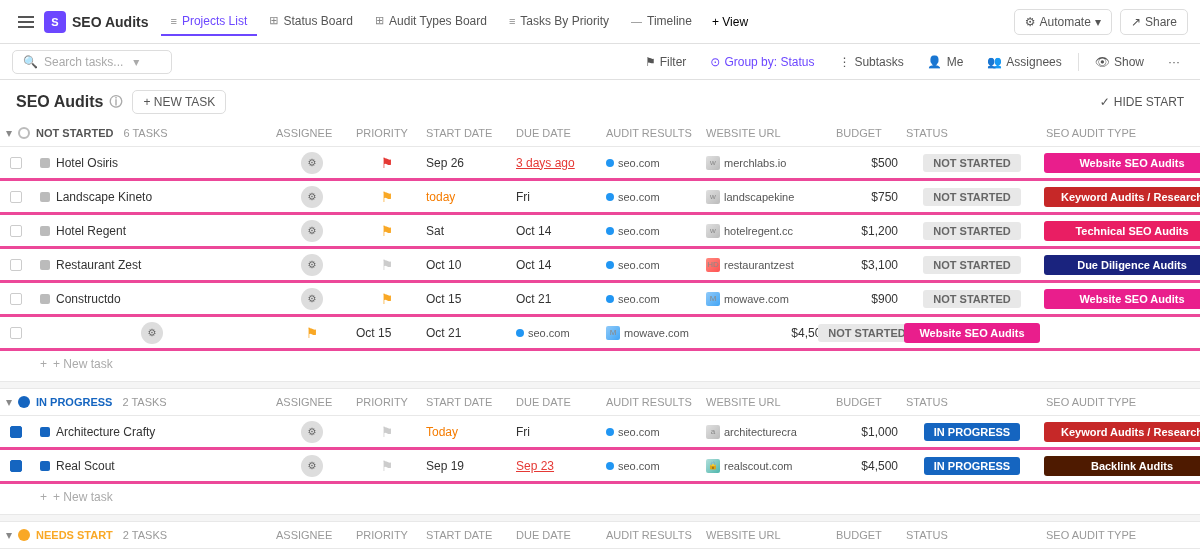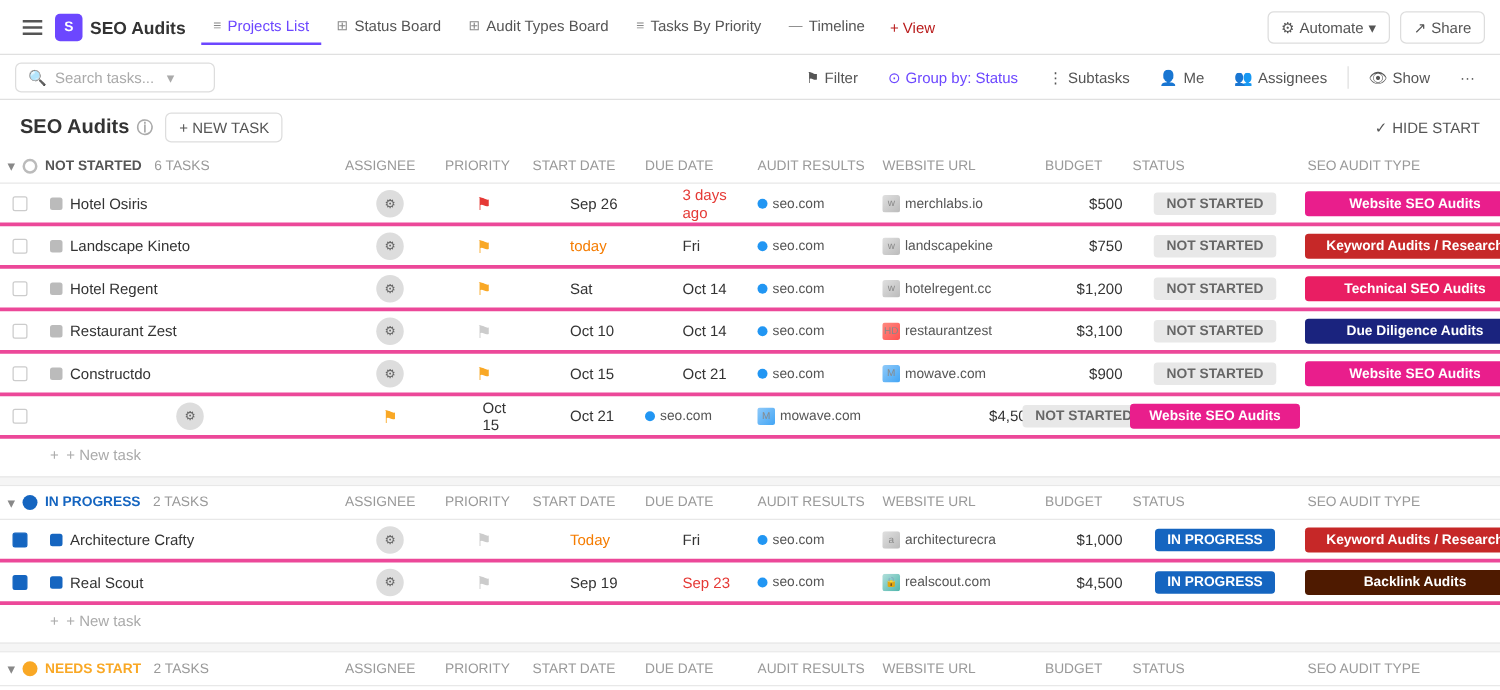--- a/index.html
+++ b/index.html
@@ -44,22 +44,22 @@
     
     .task-row { display: grid; grid-template-columns: 32px 240px 80px 70px 90px 90px 100px 130px 70px 140px 180px; align-items: center; border-bottom: 3px solid #ec4899; min-height: 34px; }
     .task-checkbox { display: flex; align-items: center; justify-content: center; }
     .checkbox-inner { width: 12px; height: 12px; border: 1px solid #ccc; border-radius: 2px; }
     .task-name { display: flex; align-items: center; gap: 6px; padding: 4px 4px 4px 8px; font-size: 12px; color: #333; cursor: pointer; }
     .task-dot { width: 10px; height: 10px; border-radius: 2px; flex-shrink: 0; }
     .assignee-cell { display: flex; align-items: center; justify-content: center; }
     .assignee-avatar { width: 22px; height: 22px; border-radius: 50%; background: #ddd; display: flex; align-items: center; justify-content: center; font-size: 10px; color: #666; }
     .priority-cell { display: flex; align-items: center; justify-content: center; }
     .priority-flag { font-size: 14px; }
-    .date-cell { font-size: 12px; color: #333; padding: 0 4px; margin-left: 30px; }
-    .date-red { color: #e53935; }
+    .date-cell { font-size: 12px; color: #333; padding: 0 4px; }
+    .date-red { color: #e53935; text-decoration: underline; }
     .date-orange { color: #f57c00; }
     .url-cell { display: flex; align-items: center; gap: 4px; font-size: 11px; color: #555; padding: 0 4px; }
     .url-dot { width: 8px; height: 8px; border-radius: 50%; background: #2196f3; }
     .website-cell { display: flex; align-items: center; gap: 4px; font-size: 11px; color: #555; padding: 0 4px; overflow: hidden; }
     .budget-cell { font-size: 12px; color: #333; padding: 0 4px; text-align: right; }
     .status-cell { display: flex; align-items: center; justify-content: center; padding: 0 4px; }
     .status-tag { padding: 3px 10px; border-radius: 3px; font-size: 11px; font-weight: 600; color: #666; background: #e8e8e8; white-space: nowrap; }
     .status-tag.in-progress { background: #1565c0; color: #fff; }
     .audit-type-cell { padding: 0 2px; }
     .audit-type-tag { display: flex; align-items: center; justify-content: center; padding: 4px 8px; border-radius: 3px; font-size: 11px; font-weight: 600; color: #fff; white-space: nowrap; cursor: pointer; }
@@ -69,21 +69,21 @@
     .section-divider { height: 8px; background: #f5f5f5; border-top: 1px solid #e8e8e8; border-bottom: 1px solid #e8e8e8; }
     .section-collapse { cursor: pointer; color: #888; font-size: 12px; display: flex; align-items: center; }
     
     .group-dot { width: 12px; height: 12px; border-radius: 50%; }
     .group-dot.not-started { border: 2px solid #bbb; background: transparent; }
     .group-dot.in-progress { background: #1565c0; }
     .group-dot.needs-review { background: #f9a825; }
     
     .website-img-placeholder { width: 14px; height: 14px; border-radius: 2px; background: linear-gradient(135deg, #e0e0e0, #bbb); flex-shrink: 0; display: flex; align-items: center; justify-content: center; font-size: 8px; color: #888; }
 
-    .add-view { display: flex; align-items: center; gap: 3px; color: #b91c1c; font-size: 12px; cursor: pointer; padding: 0 8px; justify-content: center; }
+    .add-view { display: flex; align-items: center; gap: 3px; color: #000000; font-size: 12px; cursor: pointer; padding: 0 8px; justify-content: center; }
   </style>
 </head>
 <body>
 
 <div class="top-nav">
   <div class="nav-icon">
     <svg width="16" height="16" viewBox="0 0 16 16" fill="currentColor">
         <rect y="2" width="16" height="2"></rect>
         <rect y="7" width="16" height="2"></rect>
         <rect y="12" width="16" height="2"></rect>

